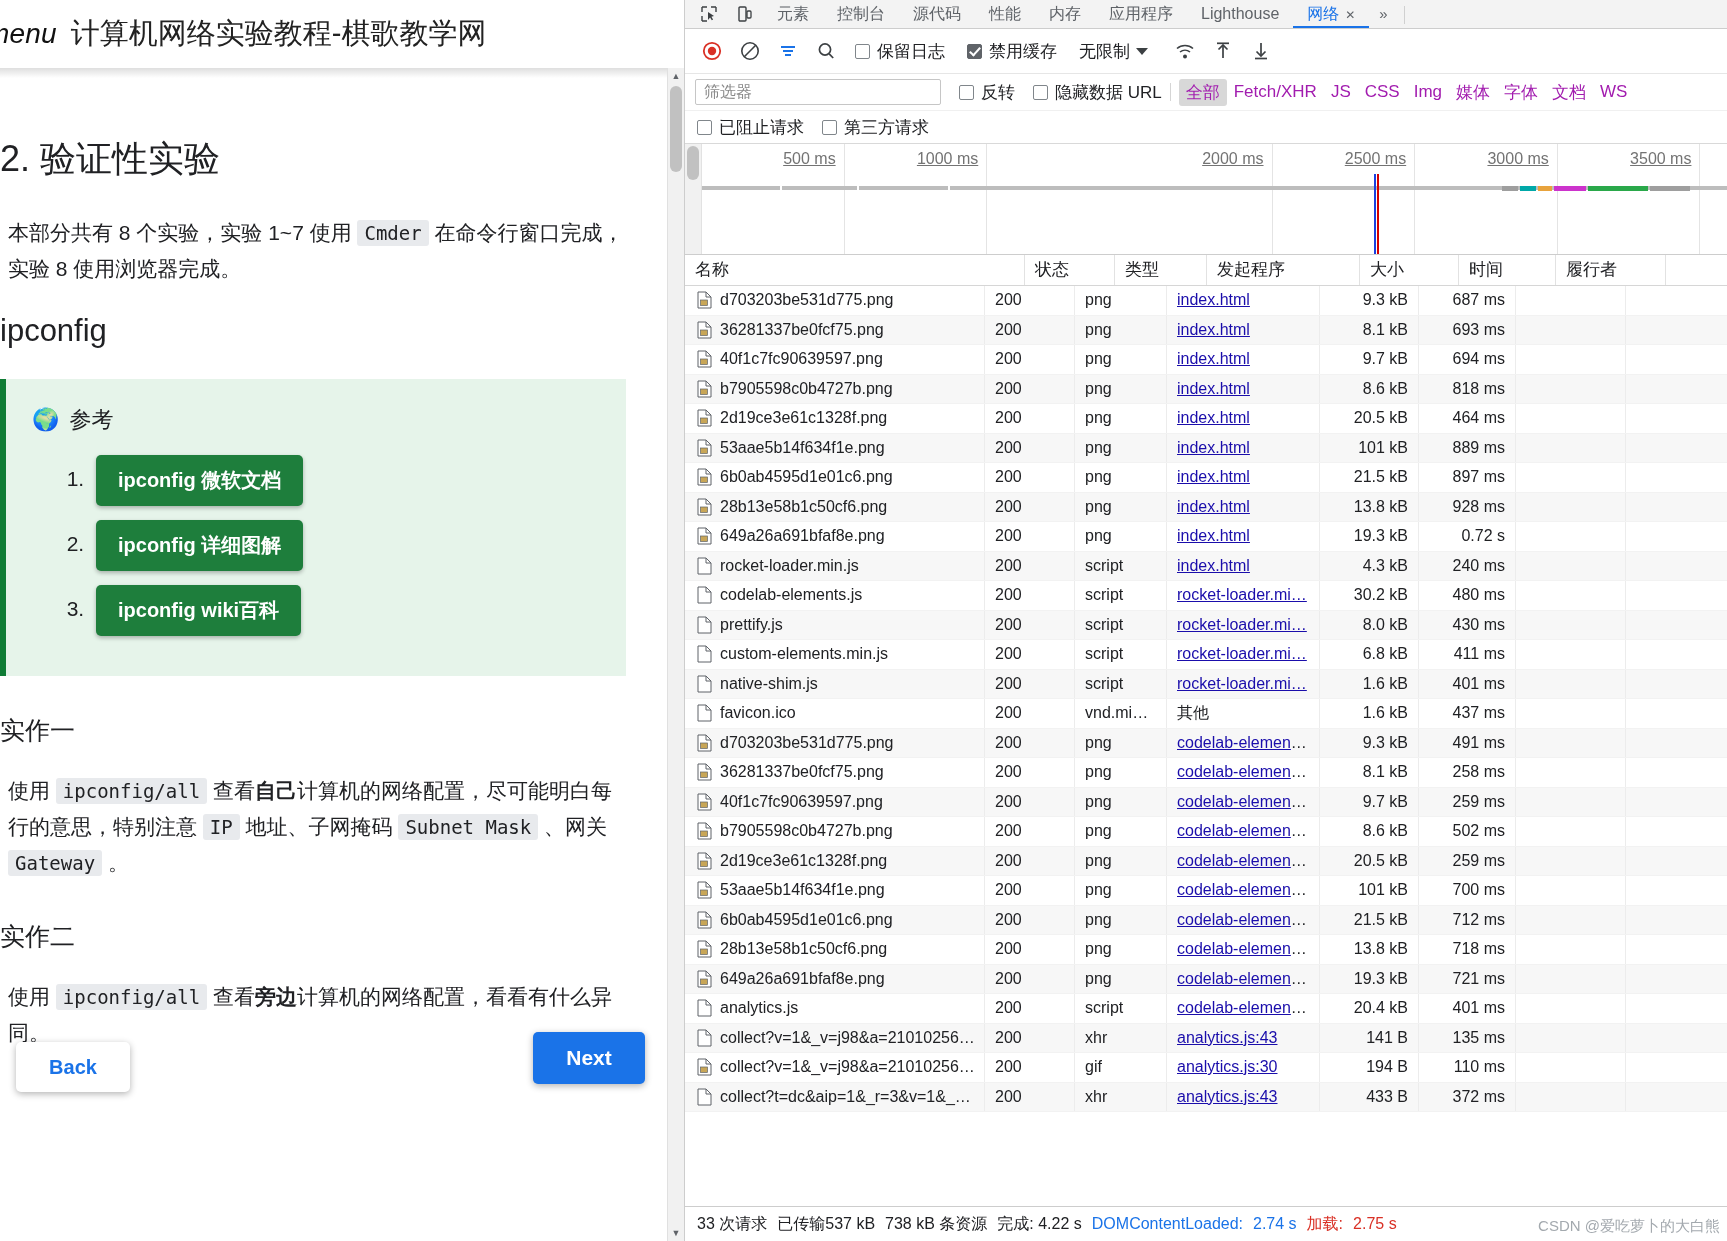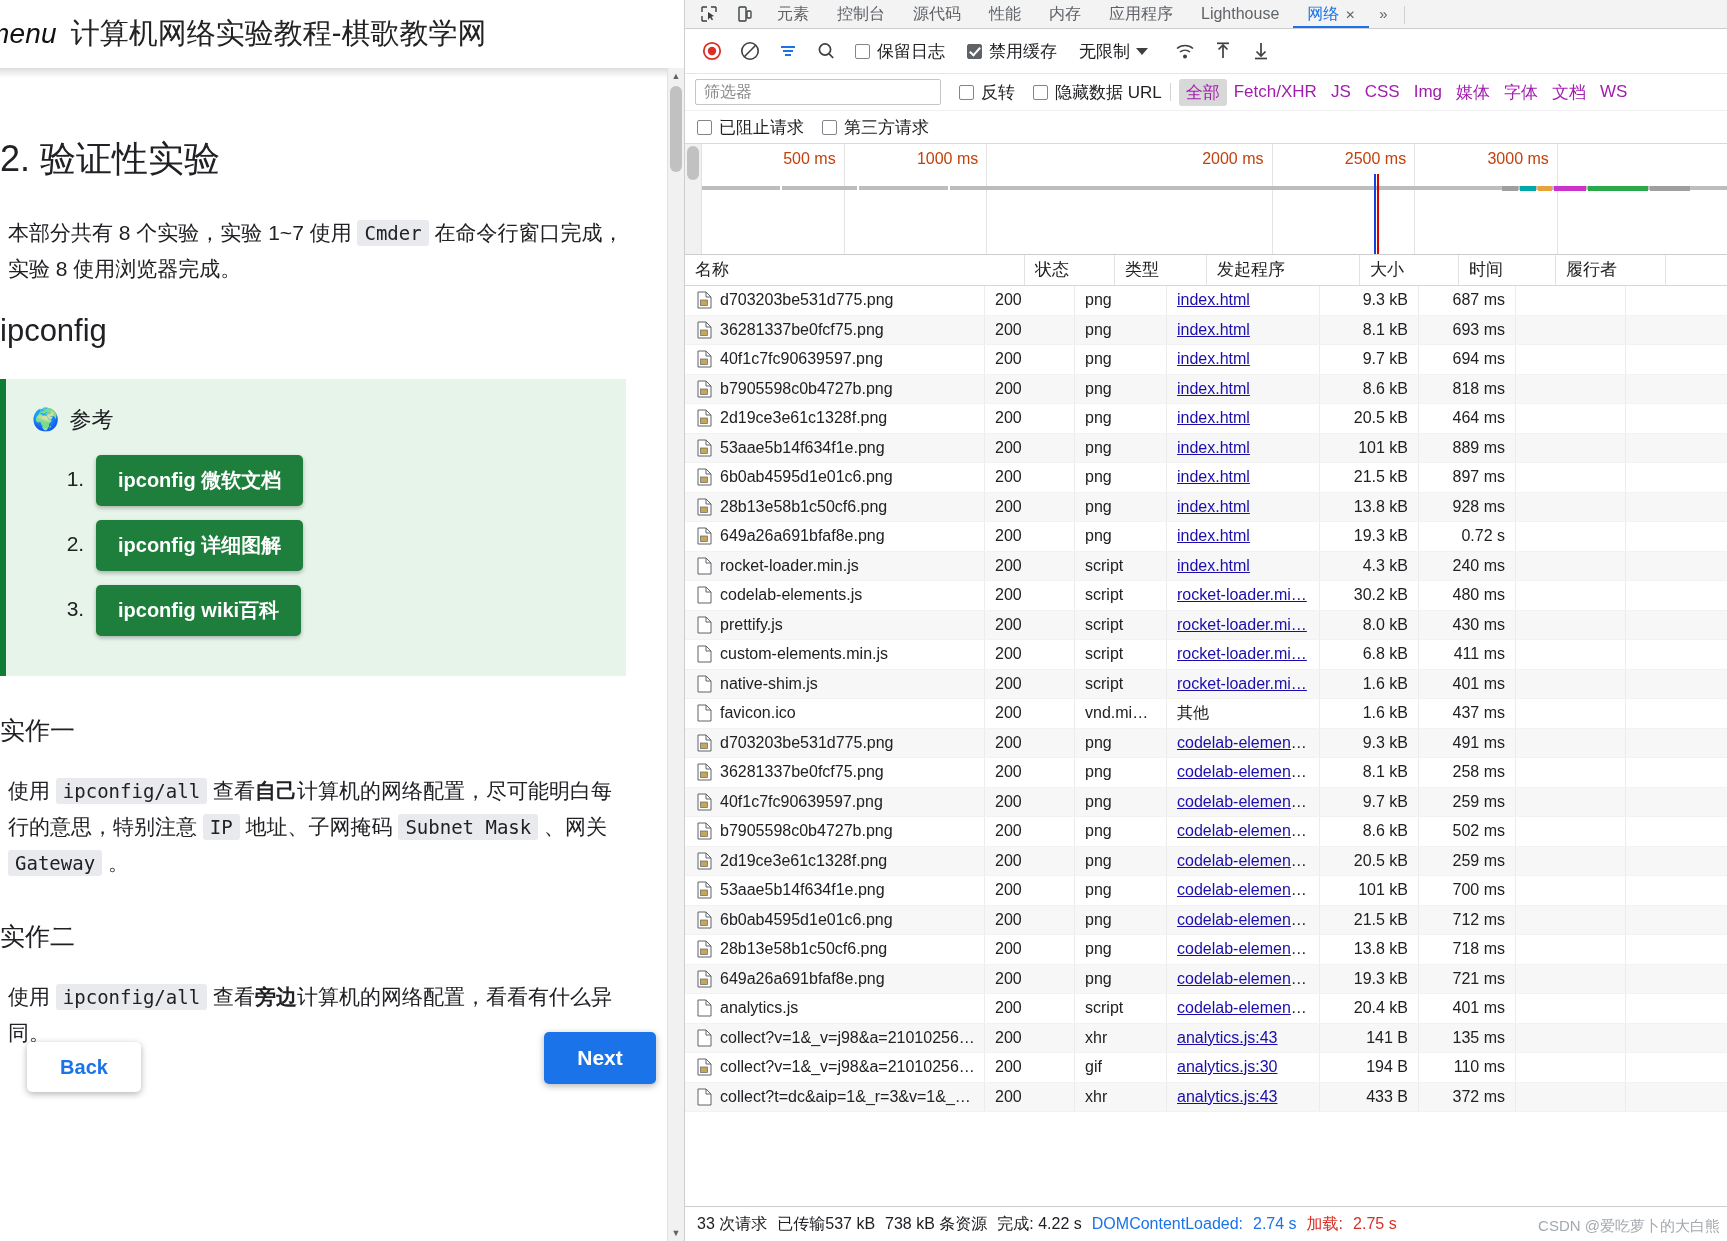--- a/index.html
+++ b/index.html
@@ -103,21 +103,21 @@
     font-weight: 700;
     font-size: 20px;
     padding: 12px 22px;
     border-radius: 5px;
     box-shadow: 0 2px 4px rgba(0,0,0,.28);
     text-decoration: none;
     vertical-align: middle;
     margin-left: 6px;
   }
 
-  .nav-btns { position: absolute; left: 15px; top: 1030px; width: 684px; height: 120px; }
+  .nav-btns { position: absolute; left: 4px; top: 1030px; width: 684px; height: 120px; }
   .btn-back {
     position: absolute; left: 12px; top: 12px;
     width: 114px; height: 50px;
     background: #ffffff; color: #1a73e8;
     border: none; border-radius: 5px;
     box-shadow: 0 2px 7px rgba(0,0,0,.30);
     font-weight: 700; font-size: 20px;
     cursor: pointer;
   }
   .btn-next {
@@ -228,21 +228,21 @@
   .ov-scroll { width: 16px; background:#f1f1f1; position:relative; border-right:1px solid #e2e2e2;}
   .ov-scroll .thumb { position:absolute; left:2px; top:2px; width:12px; height:34px; background:#c1c1c1; border-radius:6px;}
   .ov-grid { position: relative; flex: 1; }
   .ov-cell {
     position: absolute; top: 0; height: 110px;
     border-right: 1px solid #e4e4e4;
     box-sizing: border-box;
   }
   .ov-cell span {
     position: absolute; right: 8px; top: 6px;
-    font-size: 16px; color: #c2410c; white-space: nowrap;
+    font-size: 16px; color: #737373; white-space: nowrap; text-decoration: underline;
   }
   .ov-baseline { position:absolute; left:0; right:0; top:42px; height:4px; background:#bdbdbd; }
   .ov-tick { position:absolute; top:38px; width:2px; height:8px; background:#fff; }
   .ov-marker-blue { position:absolute; top:30px; width:2px; height:80px; background:#1a3fe0; }
   .ov-marker-red { position:absolute; top:30px; width:2px; height:80px; background:#d50000; }
   .ov-chip { position:absolute; top:42px; height:5px; }
 
   
   .dt-table { position: relative; background:#fff; }
   .thead {
@@ -447,20 +447,23 @@
           <span class="cb"></span>
           <span>第三方请求</span>
         </div>
     </div>
 
     <div class="dt-overview">
       <div class="ov-scroll">
           <div class="thumb"></div>
         </div>
       <div class="ov-grid">
+          <div class="ov-cell" style="left: 855.833px; width: 142.639px;">
+            <span>3500 ms</span>
+          </div>
           <div class="ov-cell" style="left: 713.194px; width: 142.639px;">
             <span>3000 ms</span>
           </div>
           <div class="ov-cell" style="left: 570.556px; width: 142.639px;">
             <span>2500 ms</span>
           </div>
           <div class="ov-cell" style="left: 427.917px; width: 142.639px;">
             <span>2000 ms</span>
           </div>
           <div class="ov-cell" style="left: 142.639px; width: 142.639px;">

